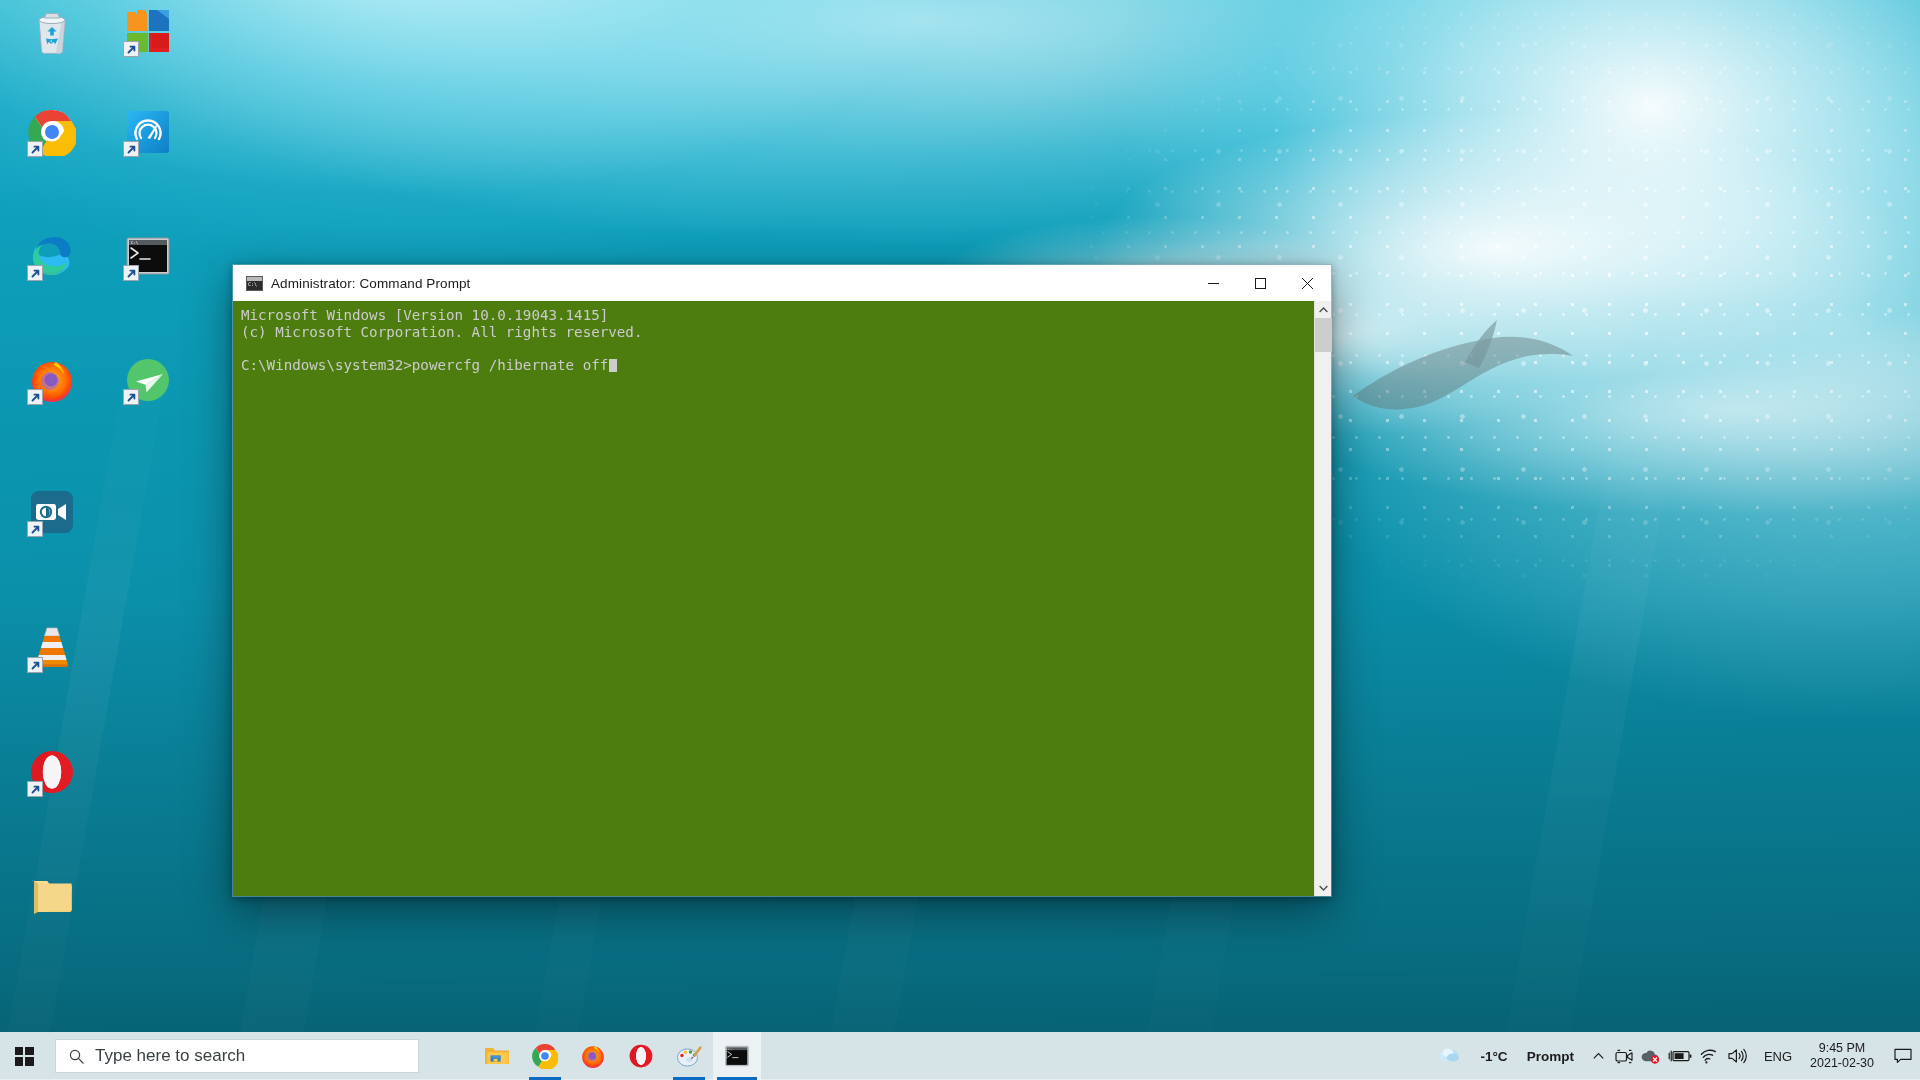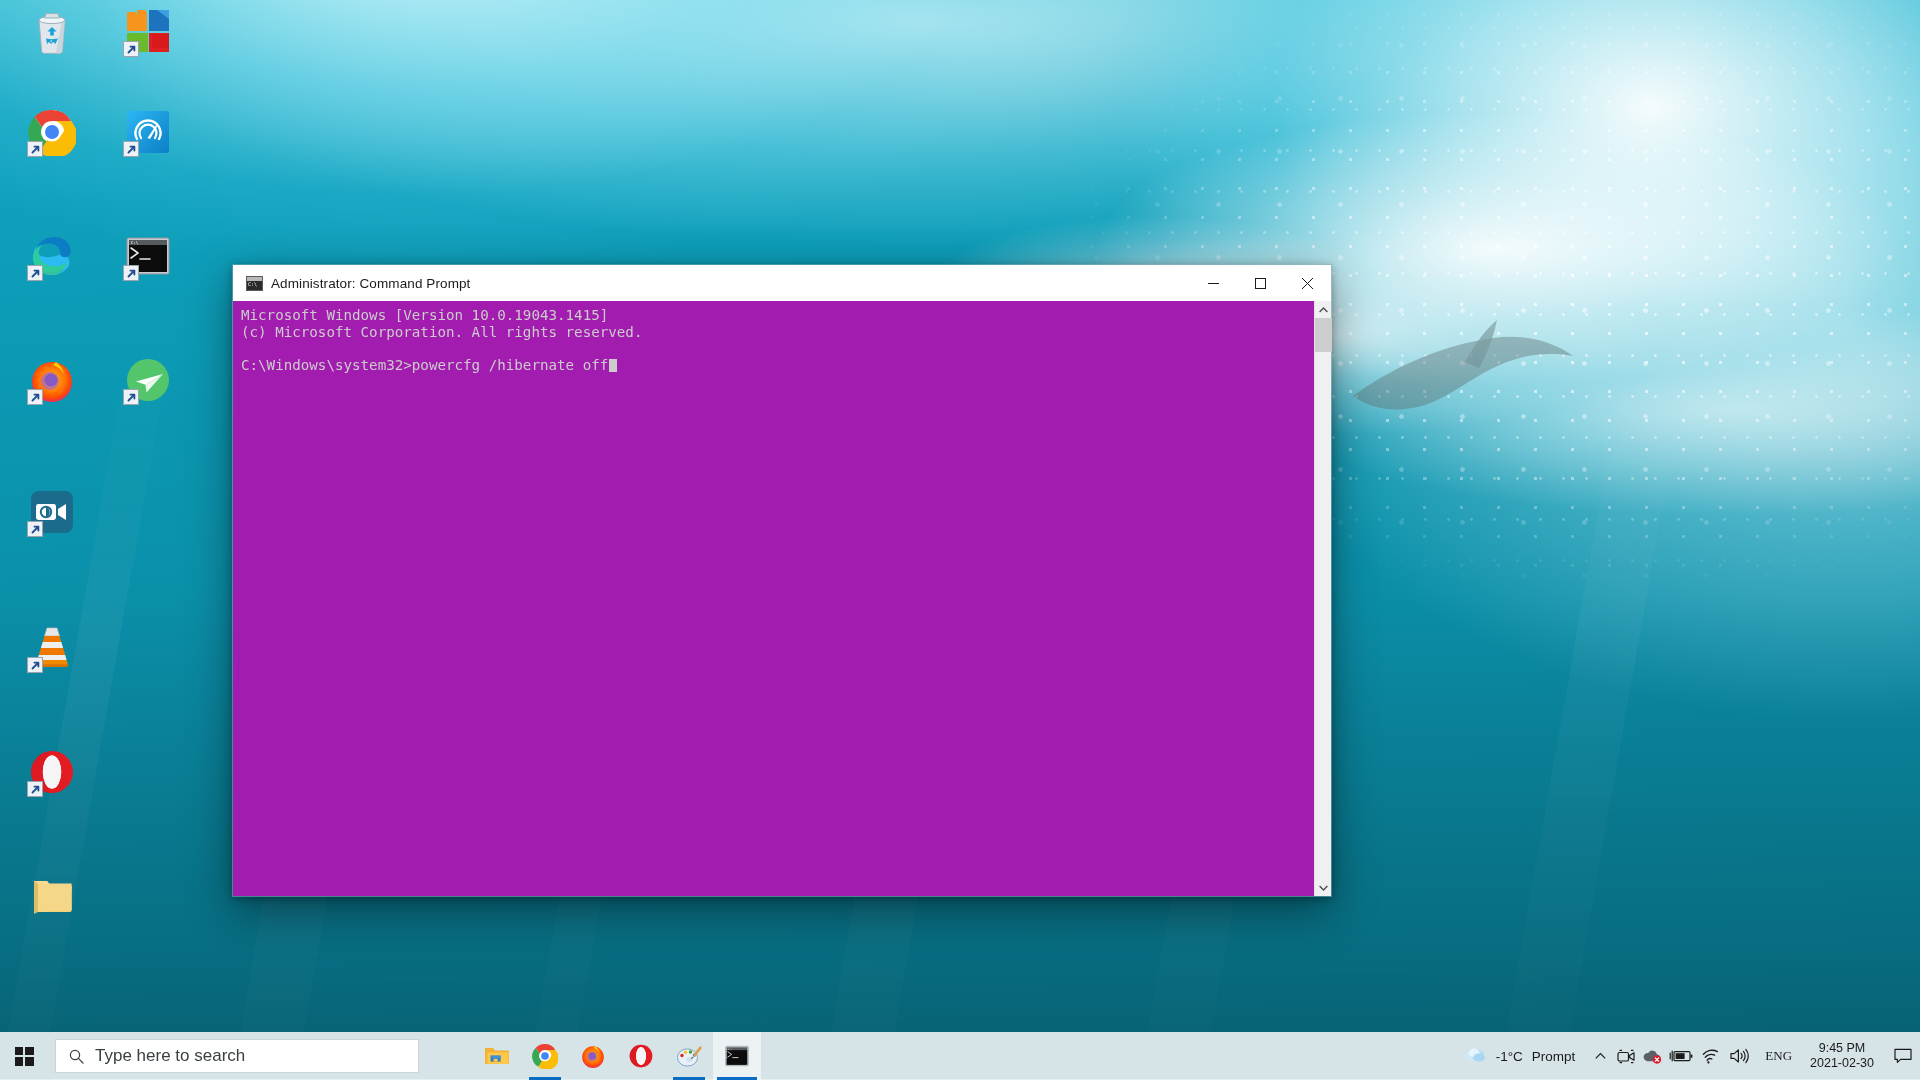--- a/index.html
+++ b/index.html
@@ -124,21 +124,21 @@
   }
   #cmd-title-text { font-size:13.5px; color:#1b1b1b; letter-spacing:.1px; }
   .win-btns { margin-left:auto; display:flex; height:36px; }
   .win-btn {
     width:47px; height:36px; display:flex; align-items:center; justify-content:center;
     cursor:default;
   }
   .win-btn svg { display:block; }
 
   #cmd-body {
-    flex:1; display:flex; background:#a21caf; position:relative;gap:12px;
+    flex:1; display:flex; background:#4d7c0f; position:relative;gap:12px;
   }
   #cmd-console {
     flex:1; padding:6px 0 0 8px;
     font-family:"DejaVu Sans Mono", monospace;
     font-size:14.2px; line-height:16.6px; color:#cccccc;
     white-space:pre; overflow:hidden;
   }
   .cursor-block {
     display:inline-block; width:8px; height:13px; background:#cccccc;
     vertical-align:-2px; margin-left:1px;
@@ -191,32 +191,33 @@
   }
   .task-app.active { background:rgba(255,255,255,.55); }
   .task-app.active::after {
     content:""; position:absolute; bottom:0; left:4px; width:40px; height:3px;
     background:#0a6cc4;
   }
   .task-app .ic { width:26px; height:26px; position:relative; }
 
   #tray { margin-left:auto; display:flex; align-items:center; height:48px; }
   #weather {
-    display:flex; align-items:center; gap:9px; padding:0 12px; height:48px;
+    display:flex; align-items:center; gap:19px; padding:0 12px; height:48px;
     cursor:default;
+    font-weight:bold;
   }
   #weather .wtxt { font-size:13.5px; color:#1b1b1b; }
   .tray-btn {
     width:26px; height:48px; display:flex; align-items:center; justify-content:center;
     cursor:default;
   }
   .tray-btn.wide { width:32px; }
   #lang {
     padding:0 10px; height:48px; display:flex; align-items:center;
-    font-size:13px; color:#1b1b1b; cursor:default;font-family:Liberation Serif, serif;
+    font-size:13px; color:#1b1b1b; cursor:default;
   }
   #clock {
     height:48px; padding:0 12px 0 8px; display:flex; flex-direction:column;
     align-items:center; justify-content:center; cursor:default; line-height:15px;
   }
   #clock span { font-size:12.5px; color:#1b1b1b; }
   #action-center {
     width:34px; height:48px; display:flex; align-items:center; justify-content:center;
     cursor:default;
   }

